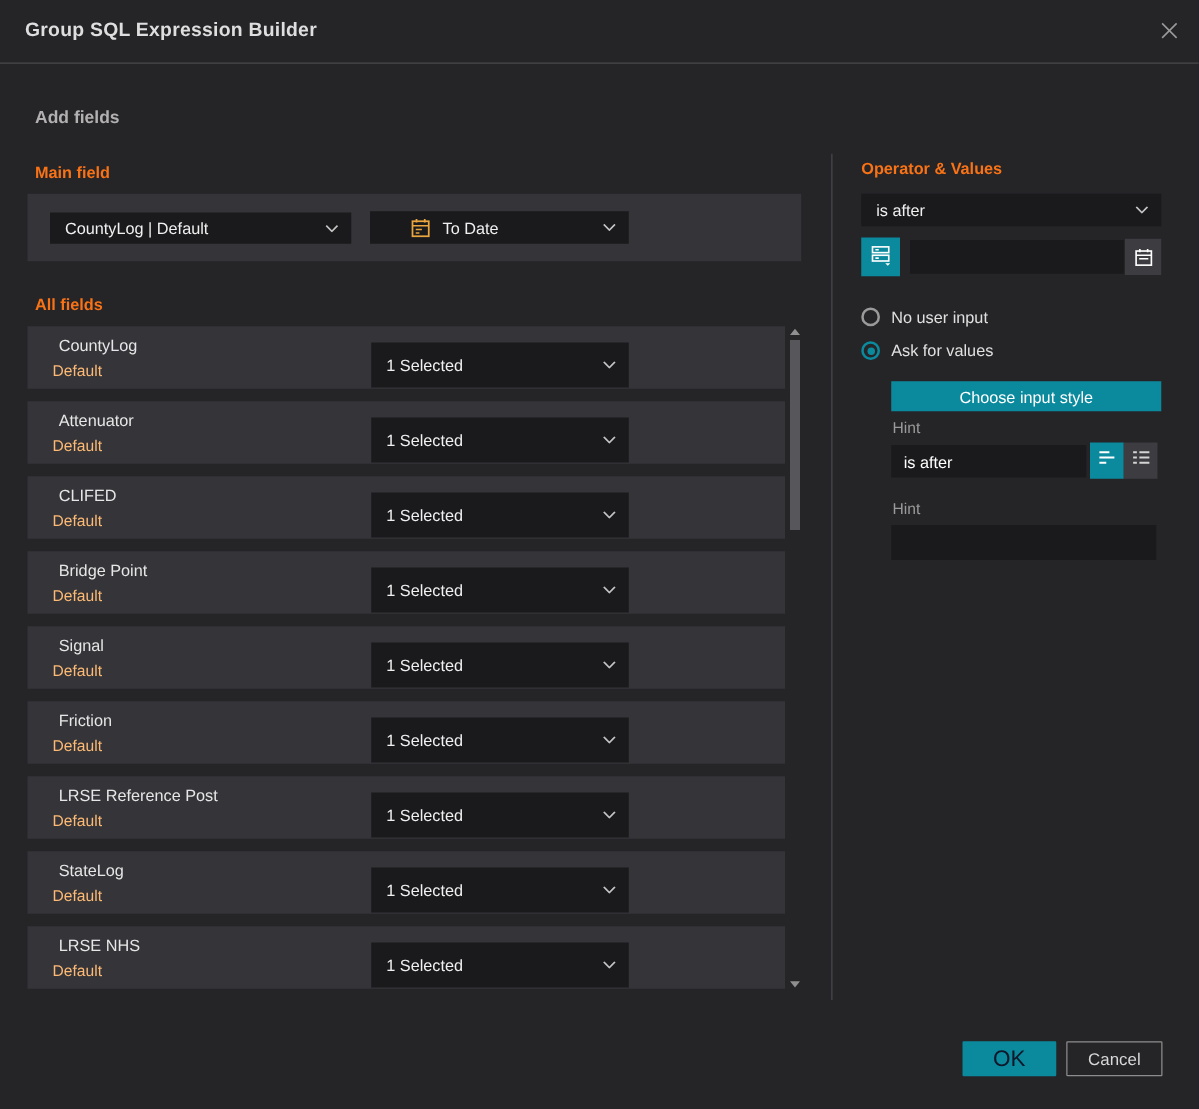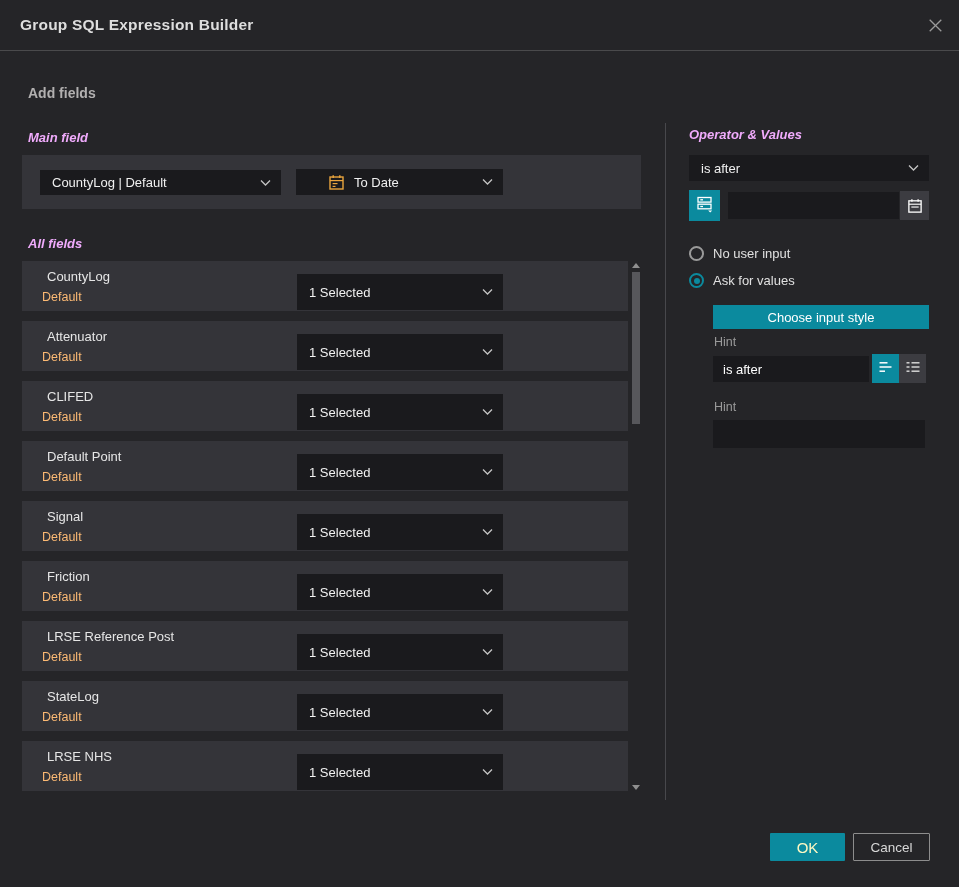--- a/index.html
+++ b/index.html
@@ -20,21 +20,21 @@
   }
   .abs{position:absolute;}
 
   
   .titlebar{left:0;top:0;width:959px;height:51px;border-bottom:1px solid #4a4a4c;}
   .title{left:20px;top:16px;font-size:15.5px;font-weight:700;color:#dedede;letter-spacing:.2px;}
   .close-btn{left:923px;top:15px;width:24px;height:24px;display:flex;align-items:center;justify-content:center;cursor:pointer;}
 
   
   .h-add{left:28px;top:85px;font-size:14px;font-weight:700;color:#b2b0b0;}
-  .h-sub{font-size:13px;font-weight:700;color:#f0abfc;font-style:italic;}
+  .h-sub{font-size:13px;font-weight:700;color:#f97316;}
 
   
   .main-panel{left:22px;top:155px;width:619px;height:54px;background:var(--panel-bg);}
 
   .select{
     background:var(--input-bg);
     display:flex;align-items:center;
     padding:0 10px 0 12px;
     font-size:13px;color:#f0f0f0;
     cursor:pointer;
@@ -103,21 +103,21 @@
   .lbl-hint{left:714px;top:400px;}
   .hint-input{
     left:713px;top:420px;width:212px;height:28px;
     background:var(--input-bg);border:none;outline:none;color:#fff;
     font-size:13px;padding:0 10px;font-family:"Liberation Sans",sans-serif;
   }
 
   
   .ok-btn{
     left:770px;top:833px;width:75px;height:28px;
-    background:var(--accent);border:none;color:#fef9c3;font-size:15px;
+    background:var(--accent);border:none;color:#0f172a;font-size:18px;
     font-family:"Liberation Sans",sans-serif;cursor:pointer;border-radius:1px;
   }
   .cancel-btn{
     left:853px;top:833px;width:77px;height:28px;
     background:transparent;border:1px solid #8d8d8d;color:#d8d8d8;font-size:13.5px;
     font-family:"Liberation Sans",sans-serif;cursor:pointer;border-radius:1px;
   }
   .cal-gold{color:var(--gold);display:flex;align-items:center;margin-right:9px;}
 </style>
 </head>
@@ -203,21 +203,21 @@
       <span class="grow">1 Selected</span>
       <span class="chev">
         <svg width="11" height="6" viewBox="0 0 11 6">
             <path d="M1 .5 5.5 5 10 .5" fill="none" stroke="currentColor" stroke-width="1.3"></path>
           </svg>
       </span>
     </div>
   </div>
 
   <div class="field-row" style="top: 180px;">
-    <div class="field-name">Default Point</div>
+    <div class="field-name">Bridge Point</div>
     <div class="field-sub">Default</div>
     <div class="select row-select">
       <span class="grow">1 Selected</span>
       <span class="chev">
         <svg width="11" height="6" viewBox="0 0 11 6">
             <path d="M1 .5 5.5 5 10 .5" fill="none" stroke="currentColor" stroke-width="1.3"></path>
           </svg>
       </span>
     </div>
   </div>

